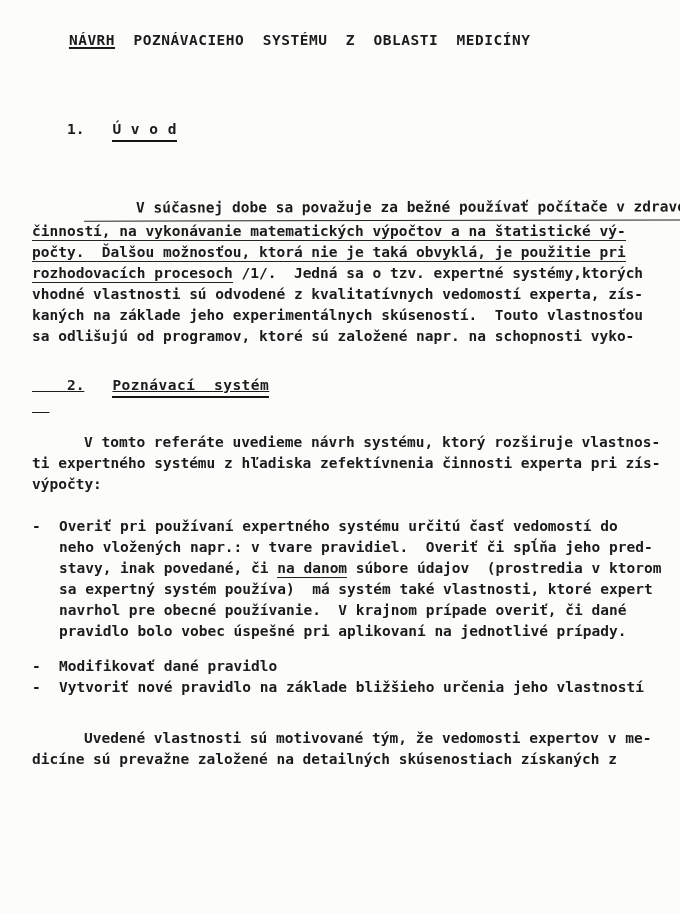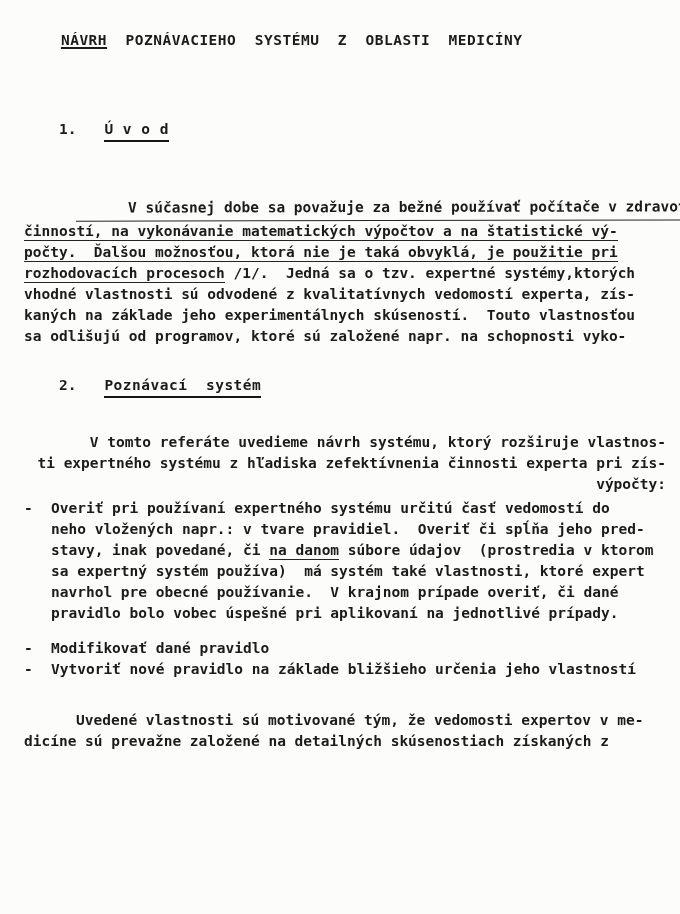--- a/index.html
+++ b/index.html
@@ -2,52 +2,52 @@
 <html><head>
 <meta charset="utf-8">
 <style>
   html, body { margin: 0; padding: 0; background: #e9e9e9; }
   .page {
     position: relative;
     width: 680px;
     height: 914px;
     margin: 0 auto;
     box-sizing: border-box;
-    padding: 9px 14px 0 24px;
+    padding: 9px 14px 0 32px;
     background: #fcfcfb;
     color: #1b1b1b;
     font-family: "DejaVu Sans Mono", "Liberation Mono", monospace;
     font-size: 14.5px;
     line-height: 21px;
     font-weight: 700;
     overflow: hidden;
   }
   .line { white-space: pre-wrap; min-height: 21px; }
   .fl { text-indent: 52px; }            
   .title-row { letter-spacing: 0.5px; margin-bottom: 26px; }
   .nav-u { text-decoration: underline; text-decoration-thickness: 1.5px; text-underline-offset: 2px; }
   .author-row { margin-bottom: 22px; white-space: pre-wrap; }
   .affiliation { margin-left: 131px; }
   .heading-row { margin-bottom: 36px; white-space: pre-wrap; }
-  .heading-row.h2 { margin-bottom: 15px; }
+  .heading-row.h2 { margin-bottom: 15px; text-decoration: underline; }
   .sec-title {
     margin-left: 28px;
     border-bottom: 2.5px solid #161616;
     padding-bottom: 3px;
     letter-spacing: 0.5px;
   }
   
   .wu {
     border-bottom: 1.7px solid #242424;
     padding-bottom: 1.5px;
   }
   .wu.t1 { transform: rotate(-0.12deg); display: inline-block; }
   .para { margin: 0; }
   .para1 { margin-bottom: 7px; }
-  .intro { margin-bottom: 3px; text-align: right; }
+  .intro { margin-bottom: 21px; }
   .bullet { position: relative; padding-left: 27px; }
   .bullet .dash { position: absolute; left: 0; top: 0; }
   .bullet1 { margin-bottom: 14px; }
   .bullet3 { margin-bottom: 30px; }
   .para-uvedene { margin-bottom: 21px; }
 </style>
 </head>
 <body>
 
 <div class="page">

